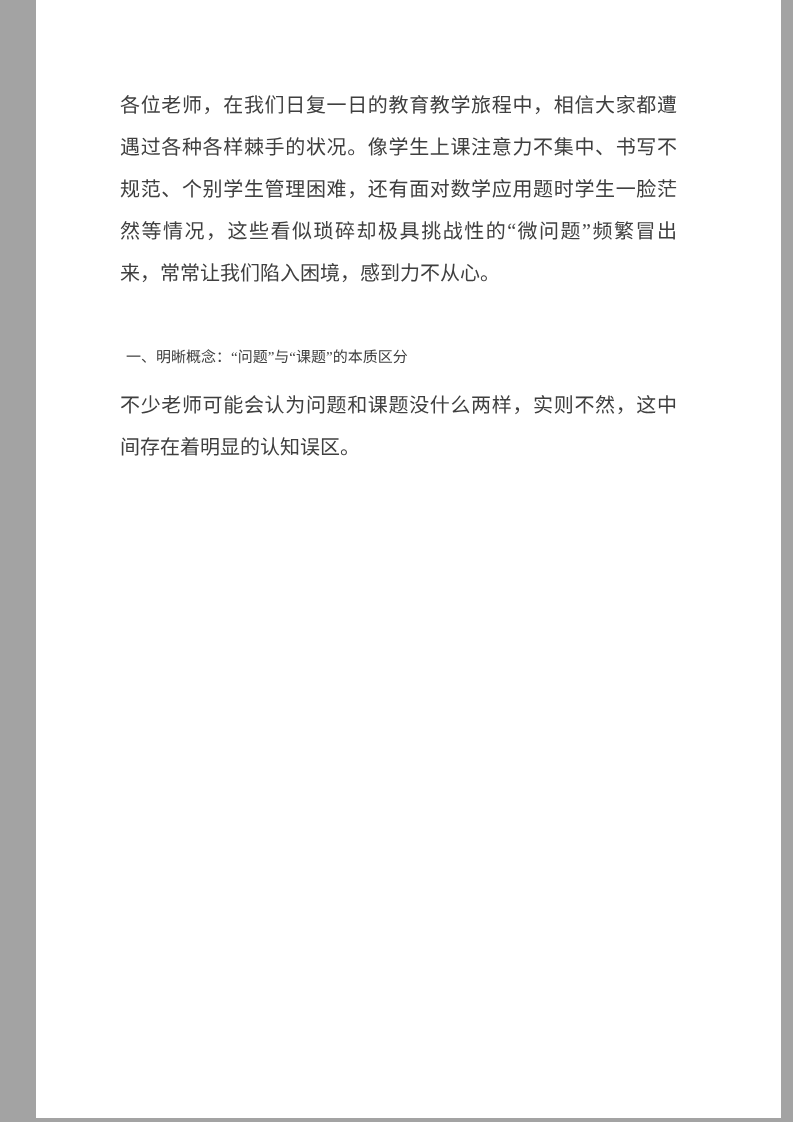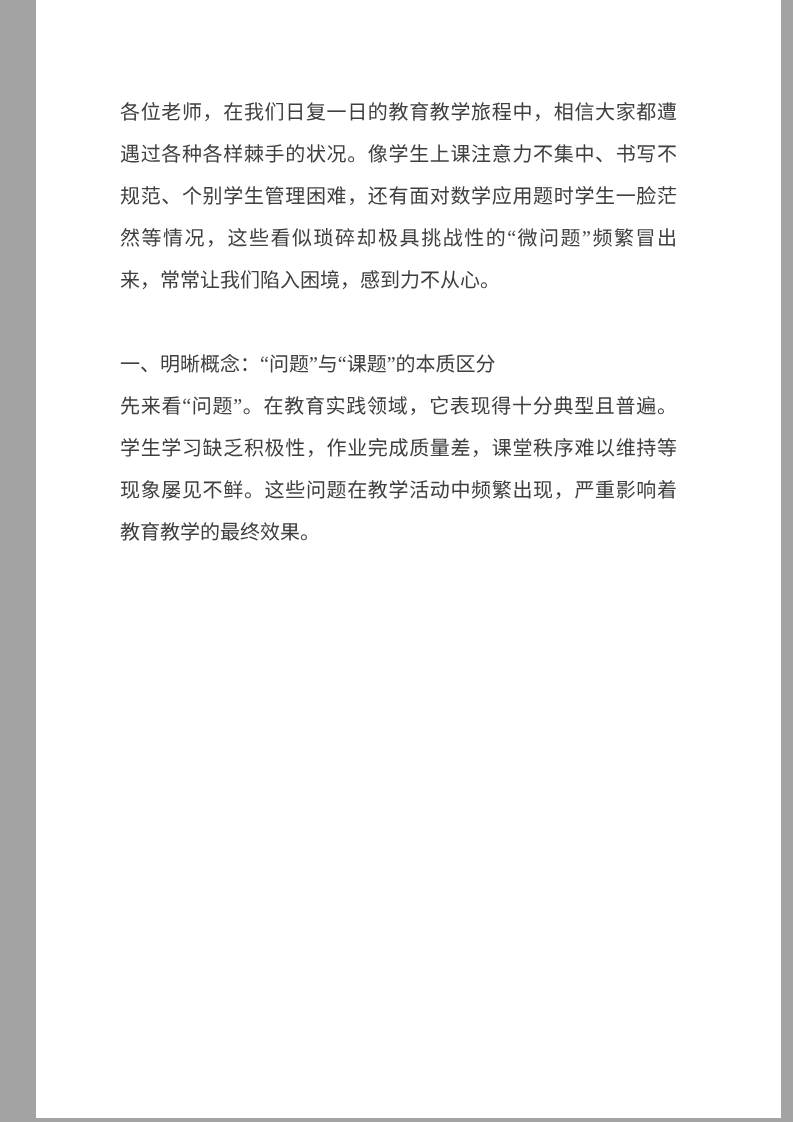--- a/index.html
+++ b/index.html
@@ -18,34 +18,34 @@
   .viewer-bar {
     position: absolute;
     background: #a3a3a3;
   }
   .viewer-bar.left   { left: 0; top: 0; width: 36px; height: 100%; }
   .viewer-bar.right  { right: 0; top: 0; width: 12px; height: 100%; }
   .viewer-bar.bottom { left: 0; bottom: 0; width: 100%; height: 4px; }
   .content {
     position: absolute;
     left: 120px;
-    top: 91px;
+    top: 84px;
     width: 557px;
     color: #3f3f3f;
     font-size: 20px;
     line-height: 42px;
     text-align: justify;
     text-justify: inter-ideograph;
   }
   .content p {
     margin: 0 0 42px 0;
   }
   .content h2 {
-    margin: 0;
-    font-size: 20px;
+    margin: 6px;
+    font-size: 15px;
     line-height: 42px;
     font-weight: normal;
   }
   .content p.after-heading {
     margin-top: 0;
   }
   .content p.last {
     margin-bottom: 0;
   }
 </style>
@@ -57,17 +57,17 @@
   <div class="viewer-bar left"></div>
   <div class="viewer-bar right"></div>
   <div class="viewer-bar bottom"></div>
 
   <div class="content">
     <p>各位老师，在我们日复一日的教育教学旅程中，相信大家都遭遇过各种各样棘手的状况。像学生上课注意力不集中、书写不规范、个别学生管理困难，还有面对数学应用题时学生一脸茫然等情况，这些看似琐碎却极具挑战性的“微问题”频繁冒出来，常常让我们陷入困境，感到力不从心。</p>
 
 
     <h2>一、明晰概念：“问题”与“课题”的本质区分</h2>
 
+    <p class="after-heading">不少老师可能会认为问题和课题没什么两样，实则不然，这中间存在着明显的认知误区。</p>
 
-    <p class="last">先来看“问题”。在教育实践领域，它表现得十分典型且普遍。学生学习缺乏积极性，作业完成质量差，课堂秩序难以维持等现象屡见不鲜。这些问题在教学活动中频繁出现，严重影响着教育教学的最终效果。</p>
   </div>
 
 </div>
 
 </body></html>

